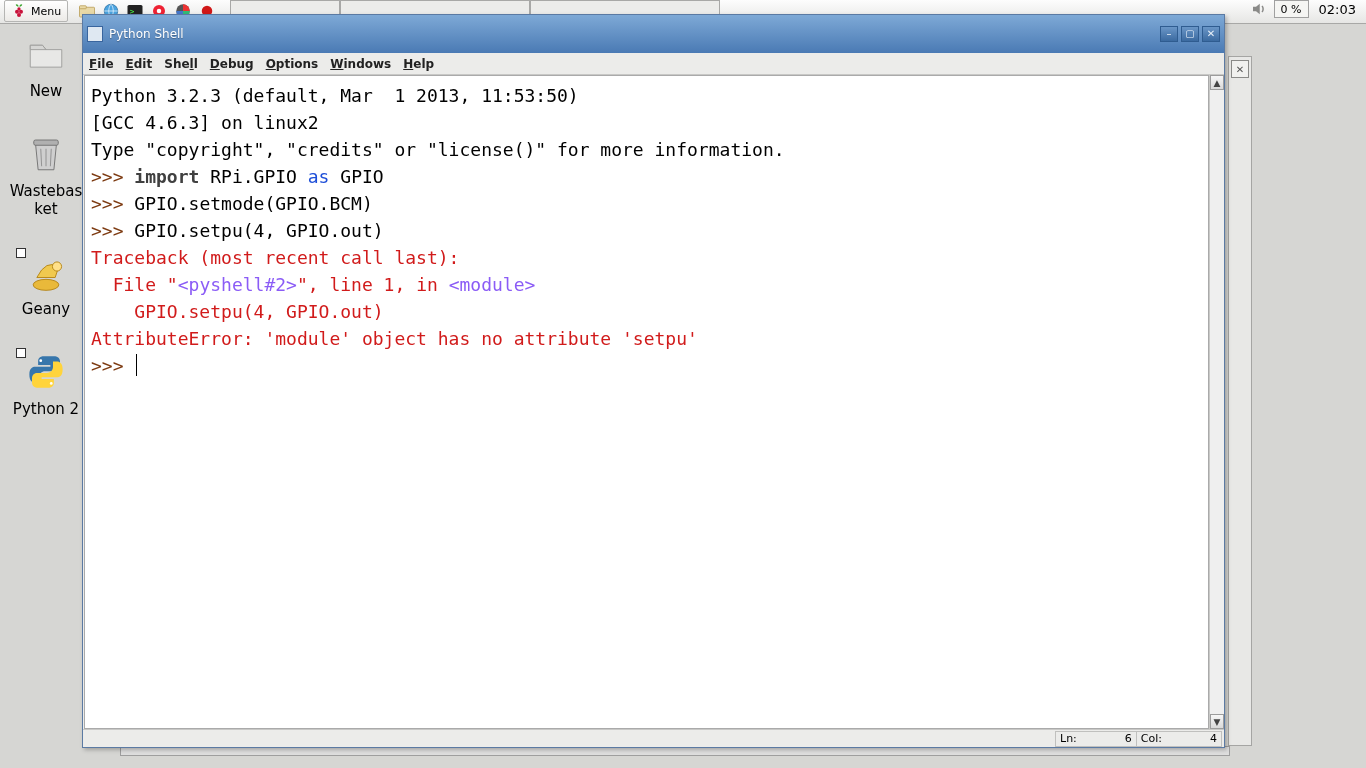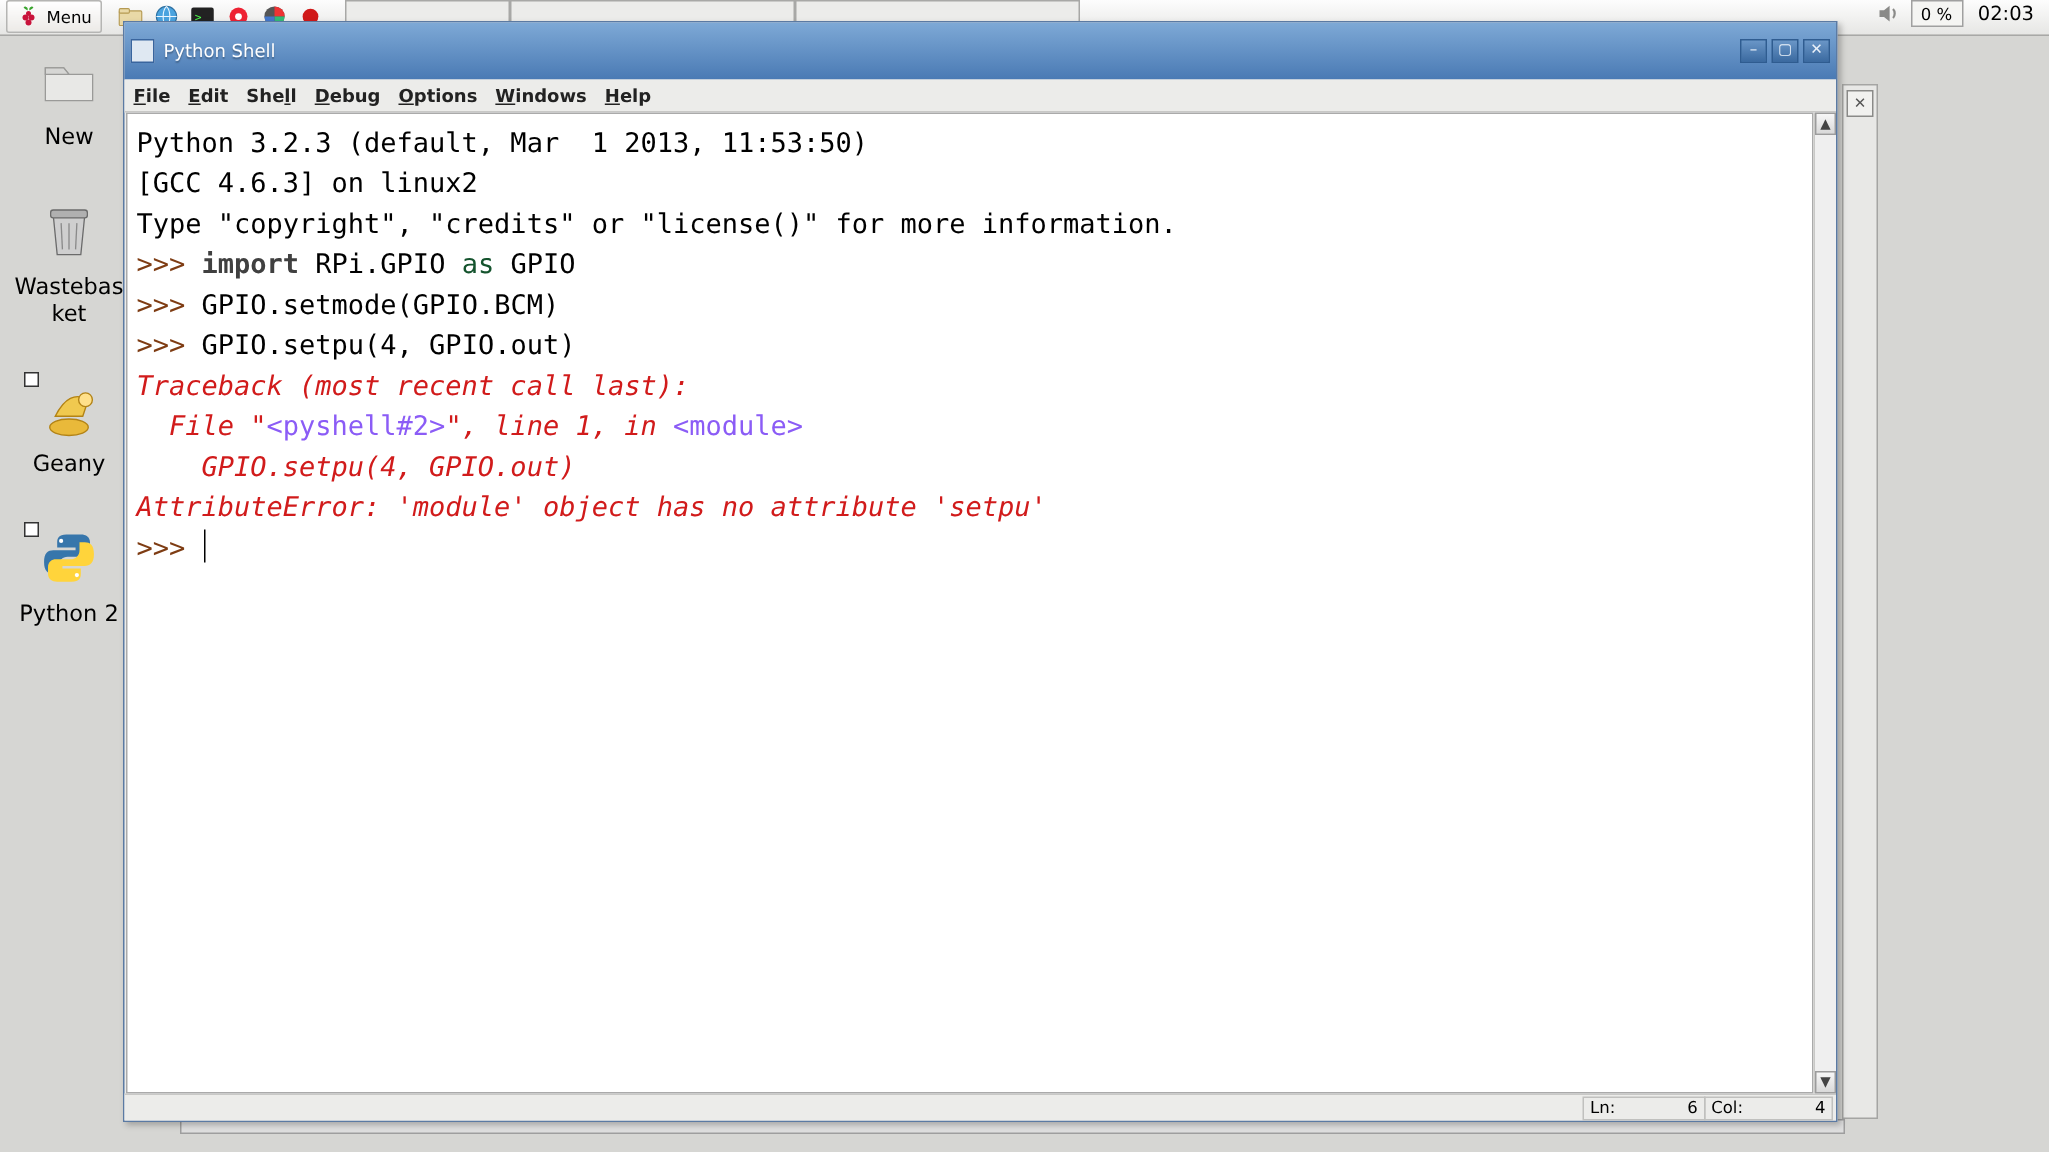--- a/index.html
+++ b/index.html
@@ -117,22 +117,22 @@
   }
   .scrollbar-v .arrow {
     height:15px; background:linear-gradient(#f7f7f7,#d9d9d9);
     border:1px solid #9c9c9c; display:flex;align-items:center;justify-content:center;
     font-size:9px; color:#444;
   }
   .scrollbar-v .arrow.down { position:absolute; bottom:0; left:0; right:0; }
 
   .prompt { color:#7e3c13; }
   .kw     { color:#404040;font-weight:bold; }
-  .aslit  { color:#14532d; }
-  .err    { color:#d11b1b;font-style:italic; }
+  .aslit  { color:#1d4ed8; }
+  .err    { color:#d11b1b; }
   .errg   { color:#8b5cf6; }
 
   .cursor {
     display:inline-block; width:1px; height:22px; background:#000;
     vertical-align:-4px;
     margin-left:2px;
   }
 
   .statusbar {
     height:18px; border-top:1px solid #c8c8c6;

